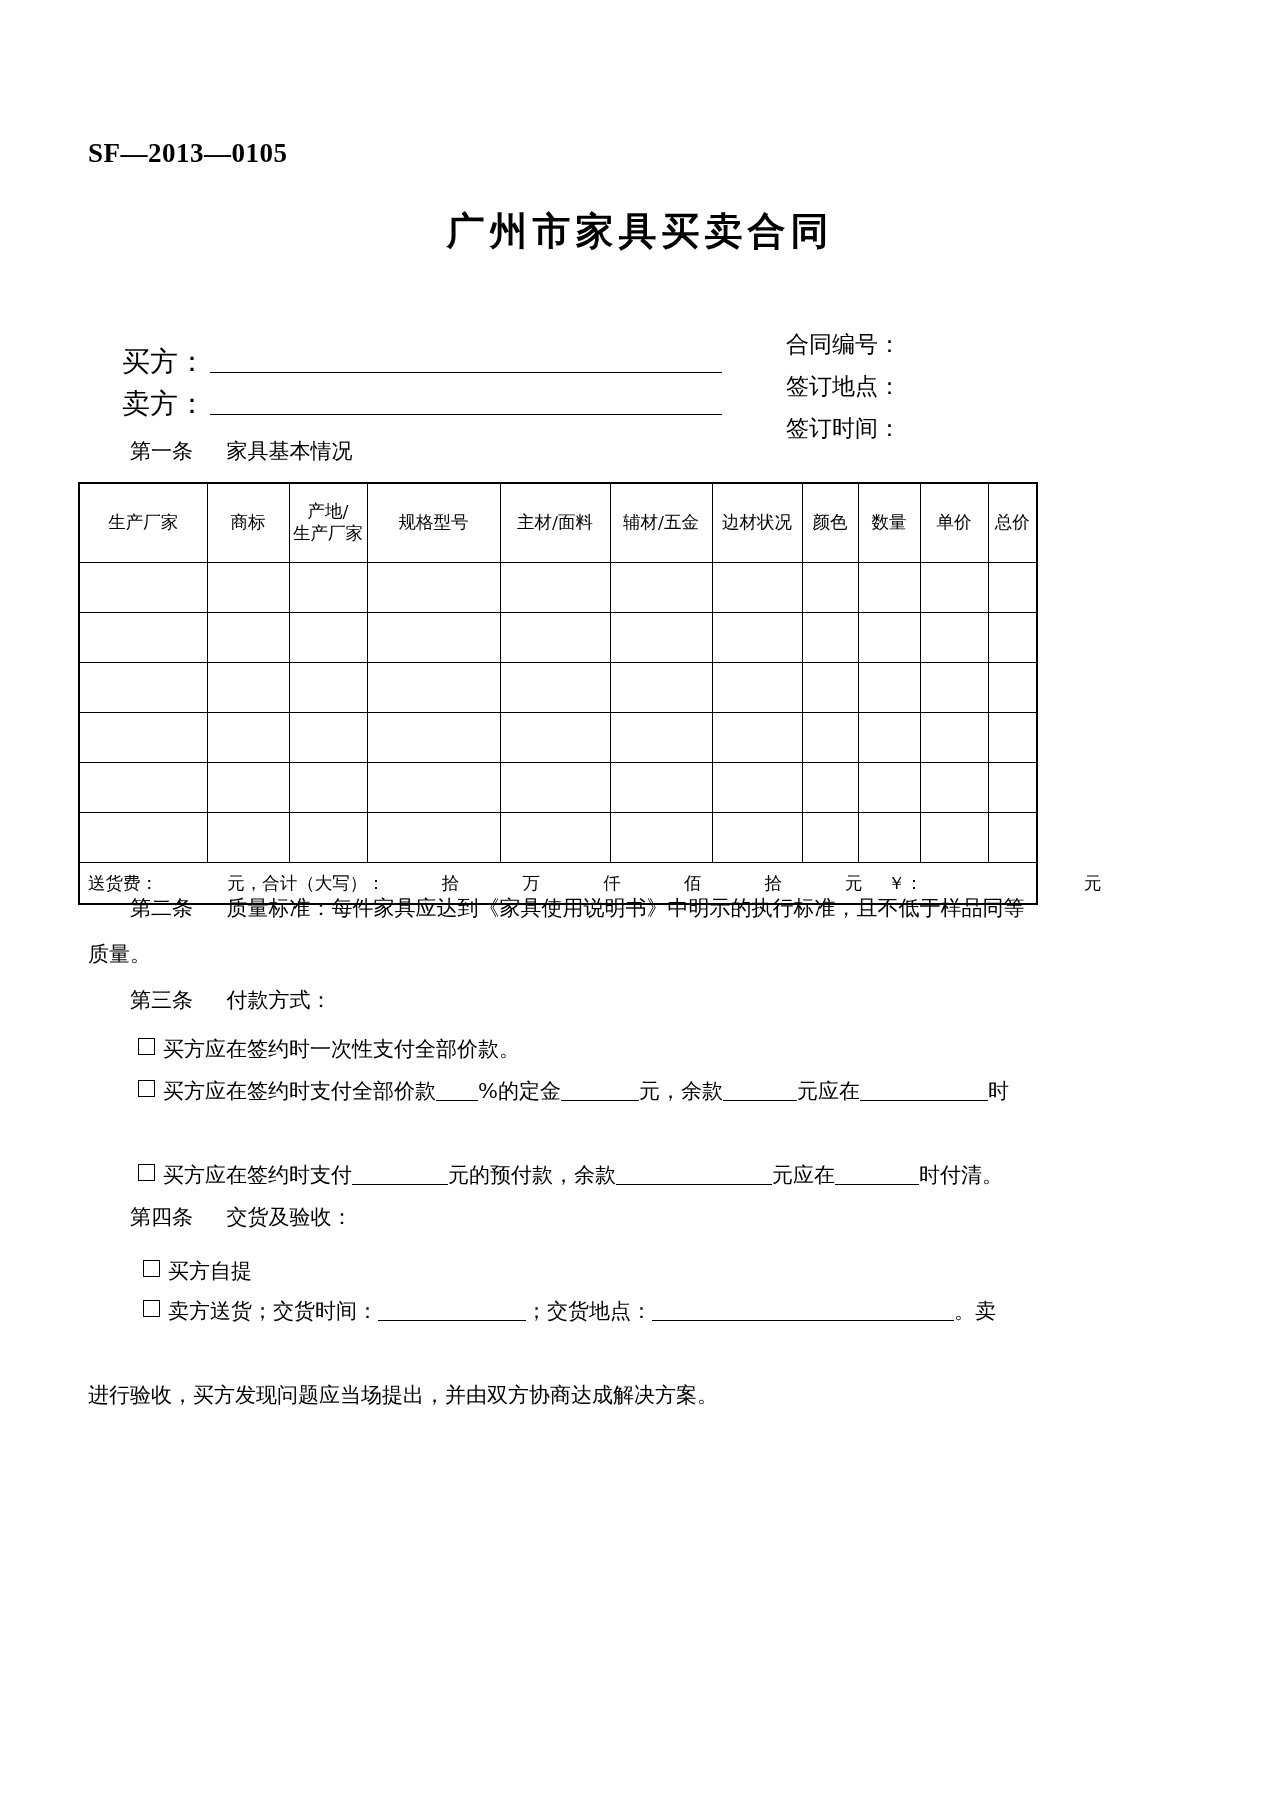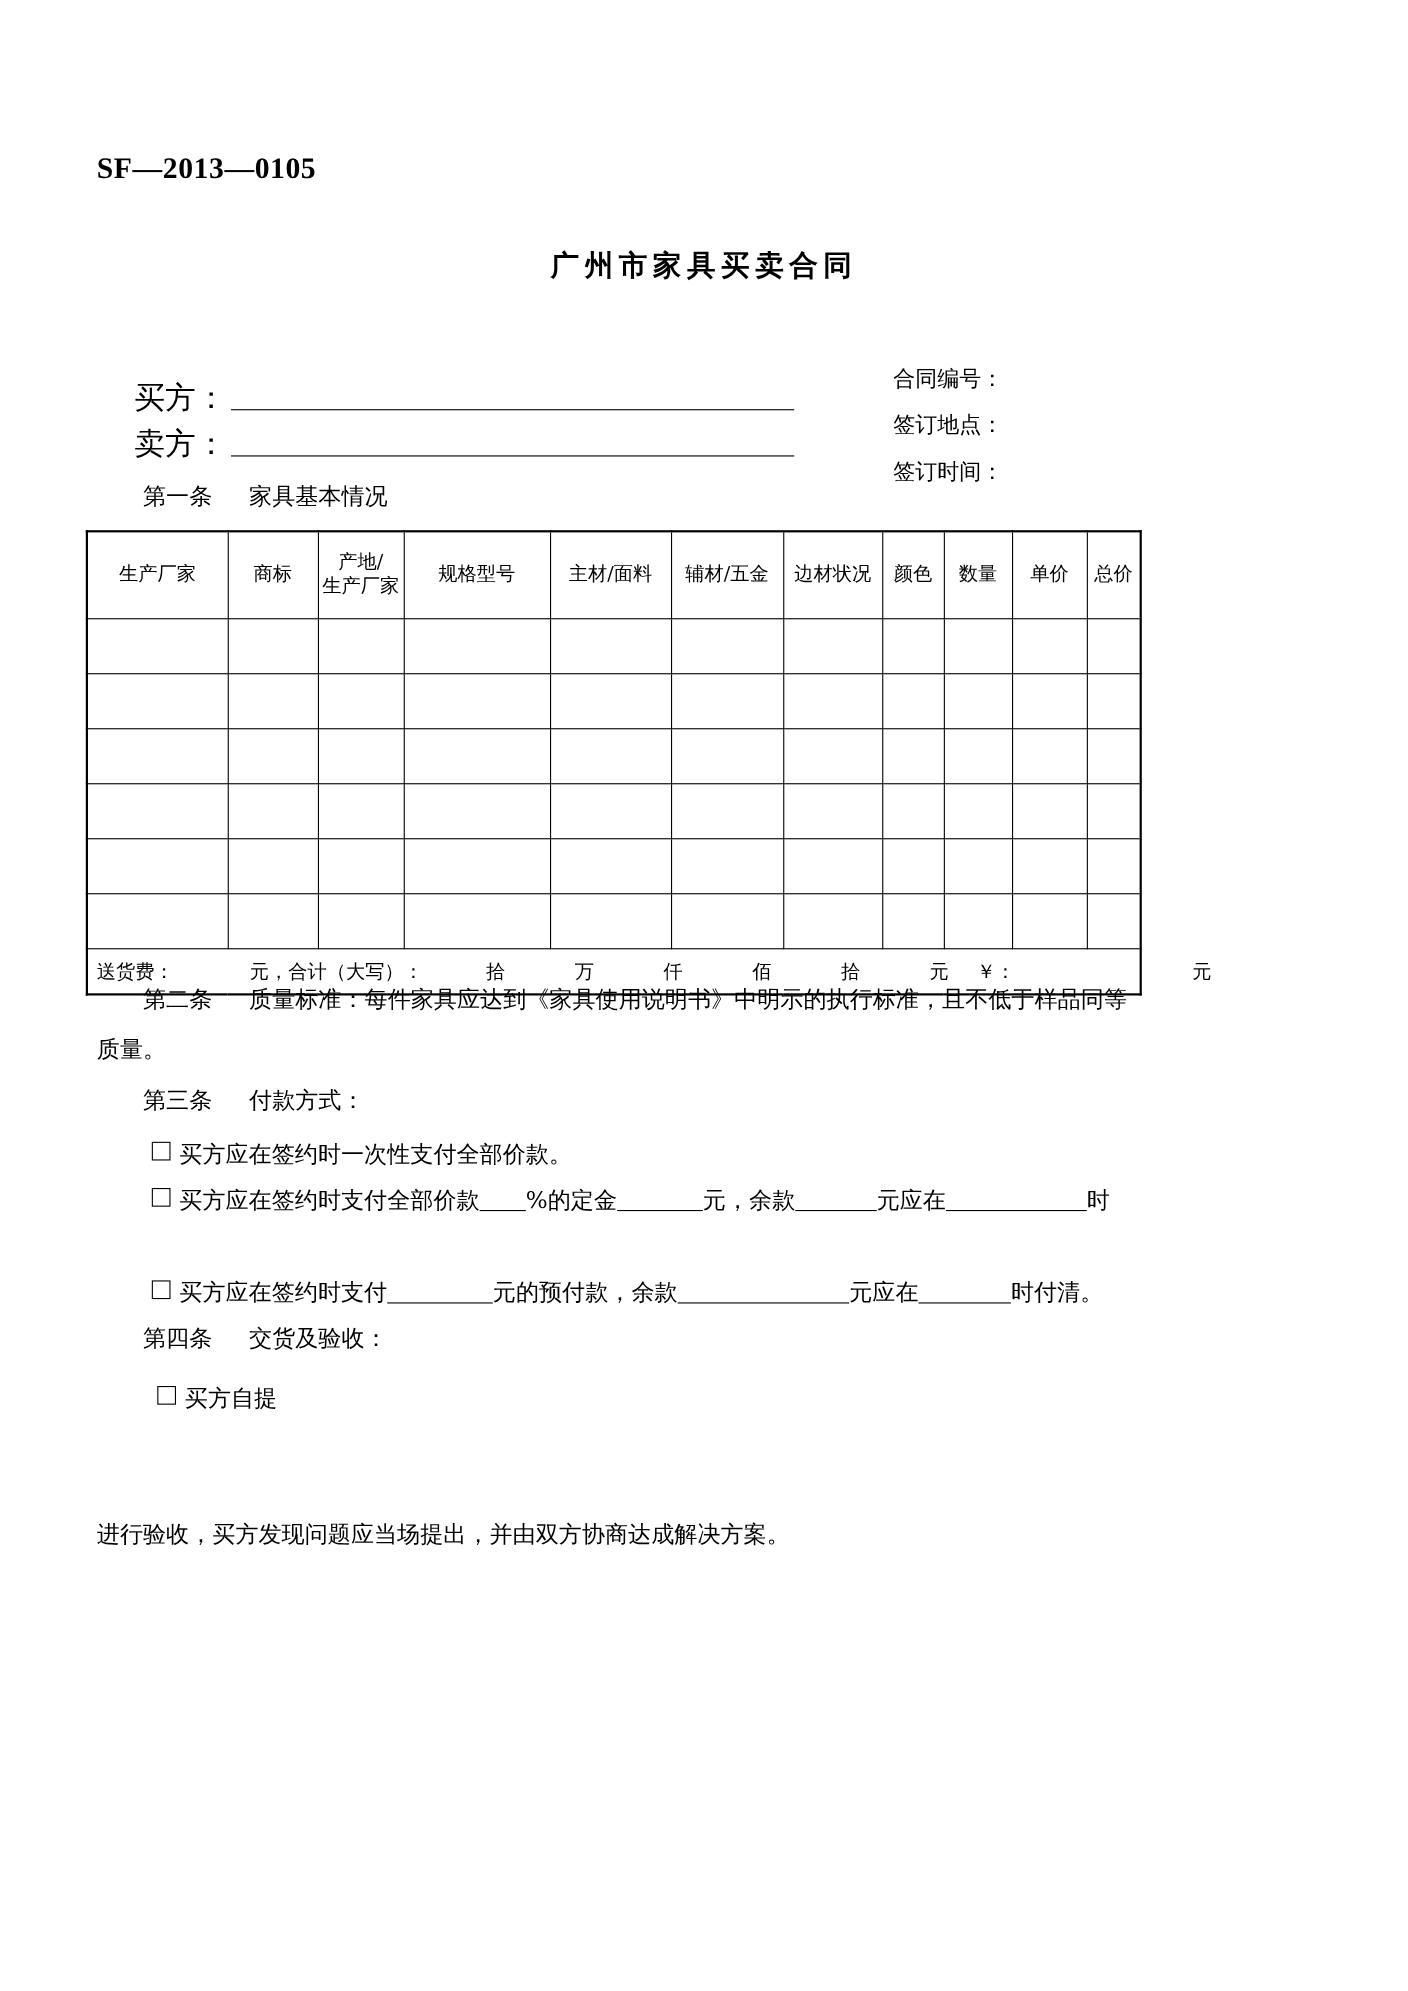--- a/index.html
+++ b/index.html
@@ -31,26 +31,26 @@
     font-family: "Liberation Serif", "DejaVu Serif", serif;
     font-weight: bold;
     font-size: 27px;
     letter-spacing: 0.5px;
   }
 
   
   .doc-title {
     position: absolute;
     left: 0;
-    top: 224px;
+    top: 206px;
     width: 1280px;
     text-align: center;
     font-family: "DejaVu Sans", "Liberation Sans", sans-serif;
     font-weight: bold;
-    font-size: 26px;
+    font-size: 38px;
     letter-spacing: 5px;
   }
 
   
   .parties {
     position: absolute;
     left: 122px;
     top: 334px;
     width: 600px;
   }
@@ -67,23 +67,23 @@
   .party-line {
     flex: 1;
     border-bottom: 1.6px solid #000;
     height: 24px;
     margin-left: 4px;
     margin-bottom: 3px;
   }
 
   .meta {
     position: absolute;
-    left: 812px;
+    left: 786px;
     top: 328px;
-    font-size: 20px;
+    font-size: 23px;
     text-align: right;
   }
   .meta div {
     height: 42px;
     line-height: 32px;
     white-space: nowrap;
   }
 
   
   .clause-head {
@@ -351,15 +351,18 @@
   <div class="para" style="left:130px; top:1194px;">
     <span>第四条</span>
     &nbsp;&nbsp;&nbsp;
     <span>交货及验收：</span>
   </div>
 
   <div class="para" style="left:143px; top:1248px;">
     <span class="chk"></span><span>买方自提</span>
   </div>
 
+  <div class="para" style="left:143px; top:1288px;">
+    <span class="chk"></span><span>卖方送货；交货时间：</span><span class="ul" style="width:148px"></span><span>；交货地点：</span><span class="ul" style="width:302px"></span><span>。卖</span>
+  </div>
   <div class="para" style="left:88px; top:1372px;">进行验收，买方发现问题应当场提出，并由双方协商达成解决方案。</div>
 
 </div>
 
 </body></html>

